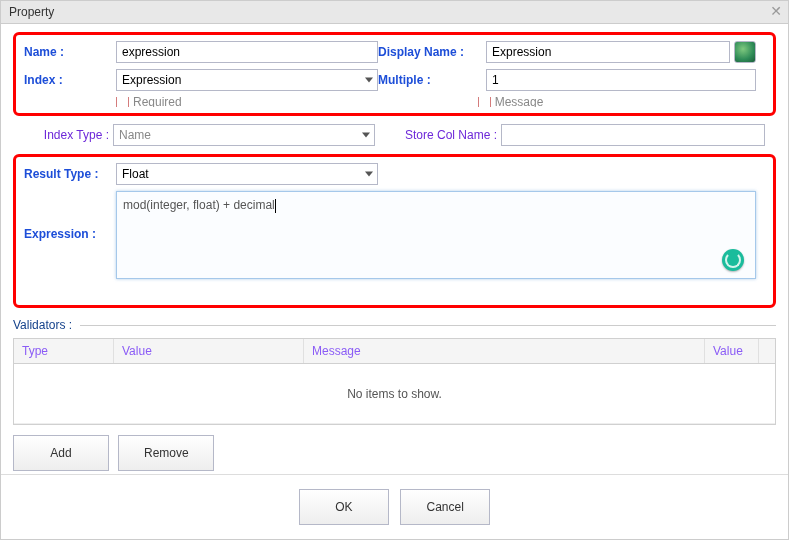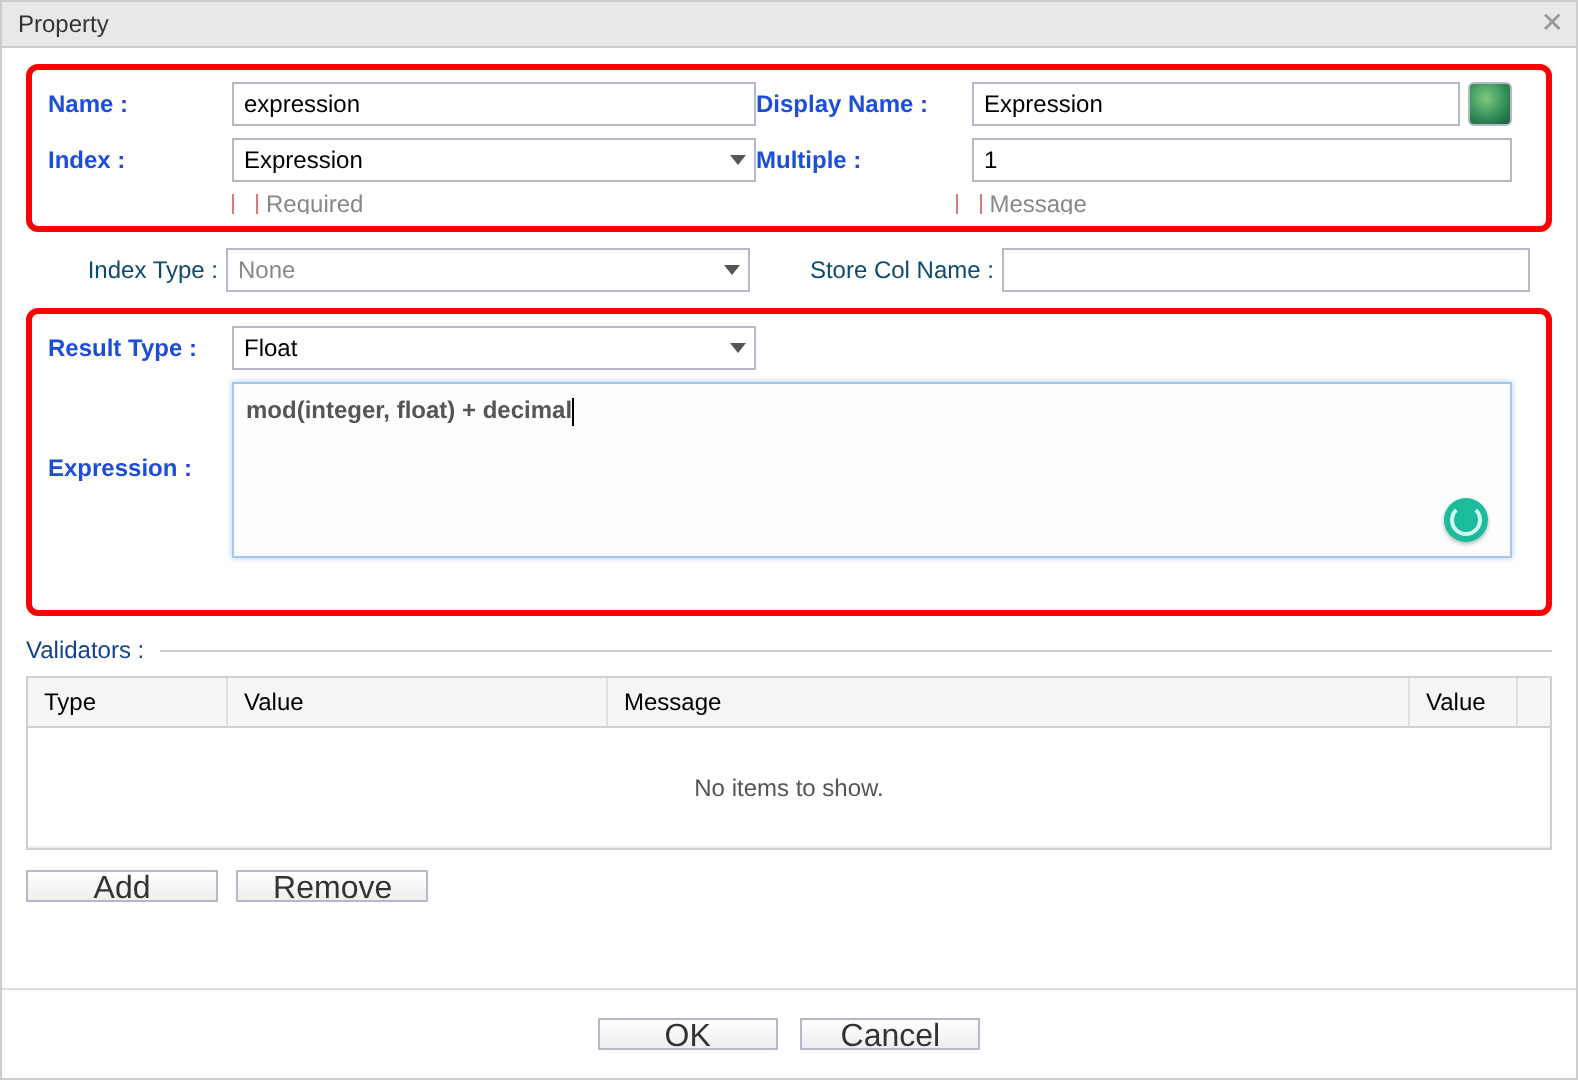--- a/index.html
+++ b/index.html
@@ -4,40 +4,40 @@
 <style>
 * { box-sizing: border-box; margin: 0; padding: 0; }
 body { font-family: Arial, sans-serif; font-size: 12px; background: #fff; width: 789px; height: 540px; overflow: hidden; position: relative; }
 .dialog { border: 1px solid #ccc; width: 789px; height: 540px; position: relative; }
 .title-bar { background: #e8e8e8; border-bottom: 1px solid #ccc; padding: 4px 8px; font-size: 12px; color: #333; position: relative; }
 .close-x { position: absolute; right: 6px; top: 2px; font-size: 14px; color: #999; cursor: default; }
 .content { padding: 8px 12px 0 12px; }
 .highlight-box { border: 3px solid #ff0000; border-radius: 6px; padding: 6px 8px 0 8px; margin-bottom: 8px; }
 .row { display: flex; align-items: center; margin-bottom: 6px; }
 .label-col { width: 92px; text-align: left; color: #1d4ed8; font-weight: bold; font-size: 12px; padding-right: 4px; }
-.label-col-norm { width: 92px; text-align: right; color: #0c4a6e; font-size: 12px; padding-right: 4px; }
+.label-col-norm { width: 92px; text-align: right; color: #6d28d9; font-size: 12px; padding-right: 4px; }
 .input-txt { border: 1px solid #b5b8c8; height: 22px; padding: 2px 5px; font-size: 12px; background: #fff; }
 .input-disabled { background: #f0f0f0; color: #888; }
 .select-box { border: 1px solid #b5b8c8; height: 22px; padding: 2px 5px; font-size: 12px; background: #fff; position: relative; display: flex; align-items: center; }
 .select-arrow { position: absolute; right: 4px; top: 50%; transform: translateY(-50%); width: 0; height: 0; border-left: 4px solid transparent; border-right: 4px solid transparent; border-top: 5px solid #555; }
 .chk { width: 13px; height: 13px; border: 1px solid #d47c7c; display: inline-block; vertical-align: middle; margin-right: 4px; }
 .chk-label { color: #888; font-size: 12px; vertical-align: middle; }
 .globe-btn { width: 22px; height: 22px; border: 1px solid #b5b8c8; background: radial-gradient(circle at 40% 35%, #7fc97f 0%, #2e8b57 60%, #1a5c38 100%); border-radius: 3px; margin-left: 4px; }
-.expr-area { border: 1px solid #a5c8ea; background: #fbfdff; height: 88px; padding: 6px; font-size: 12px; color: #555; position: relative; resize: none; font-family: Arial; box-shadow: 0 0 3px rgba(120,170,220,0.6); font-weight: bold; }
+.expr-area { border: 1px solid #a5c8ea; background: #fbfdff; height: 88px; padding: 6px; font-size: 12px; color: #555; position: relative; resize: none; font-family: Arial; box-shadow: 0 0 3px rgba(120,170,220,0.6); }
 .caret { display: inline-block; width: 1px; height: 14px; background: #000; vertical-align: middle; }
 .green-circle { position: absolute; right: 12px; bottom: 8px; width: 22px; height: 22px; border-radius: 50%; background: #1abc9c; box-shadow: 0 1px 2px rgba(0,0,0,0.3); }
 .green-circle::after { content: ""; position: absolute; width: 12px; height: 12px; border: 2px solid #d4f5ec; border-top-color: transparent; border-radius: 50%; top: 3px; left: 3px; }
 .section-hdr { display: flex; align-items: center; margin: 10px 0 6px 0; }
 .section-hdr .lbl { color: #15428b; font-size: 12px; margin-right: 8px; }
 .section-hdr .line { flex: 1; border-top: 1px solid #ccc; }
 .grid { border: 1px solid #d0d0d0; }
 .grid-head { display: flex; background: #f5f5f5; border-bottom: 1px solid #d0d0d0; }
-.grid-head div { padding: 5px 8px; border-right: 1px solid #e0e0e0; font-size: 12px; color: #000000; }
+.grid-head div { padding: 5px 8px; border-right: 1px solid #e0e0e0; font-size: 12px; color: #8b5cf6; }
 .grid-body { height: 60px; display: flex; align-items: center; justify-content: center; color: #555; font-size: 12px; border-bottom: 1px solid #eee; }
-.btn { height: 16px; border: 1px solid #b5b8c8; background: linear-gradient(#fff,#eee); font-size: 16px; color: #333; padding: 0 10px; }
+.btn { height: 36px; border: 1px solid #b5b8c8; background: linear-gradient(#fff,#eee); font-size: 12px; color: #333; padding: 0 10px; }
 .btn-row { margin-top: 10px; }
 .bottom-bar { position: absolute; bottom: 10px; left: 0; right: 0; text-align: center; border-top: 1px solid #ddd; padding-top: 10px; }
 .bottom-bar .btn { width: 90px; margin: 4px 4px; }
 .index-row { display: flex; align-items: center; margin: 4px 0 8px 20px; }
 .index-row .label-col-norm { width: 80px; }
 </style>
 </head>
 <body>
 
 <div class="dialog">
@@ -71,21 +71,21 @@
         <span class="chk-label">Required</span>
         <div style="width:296px"></div>
         <span class="chk"></span>
         <span class="chk-label">Message</span>
       </div>
     </div>
 
     <div class="index-row">
       <div class="label-col-norm">Index Type :</div>
       <div class="select-box input-disabled" style="width:262px">
-        <span>None</span>
+        <span>Name</span>
         <span class="select-arrow"></span>
       </div>
       <div class="label-col-norm" style="width:126px">Store Col Name :</div>
       <input class="input-txt" style="width: 264px;" value="">
     </div>
 
     <div class="highlight-box" style="padding-bottom:20px">
       <div class="row">
         <div class="label-col">Result Type :</div>
         <div class="select-box" style="width:262px">

